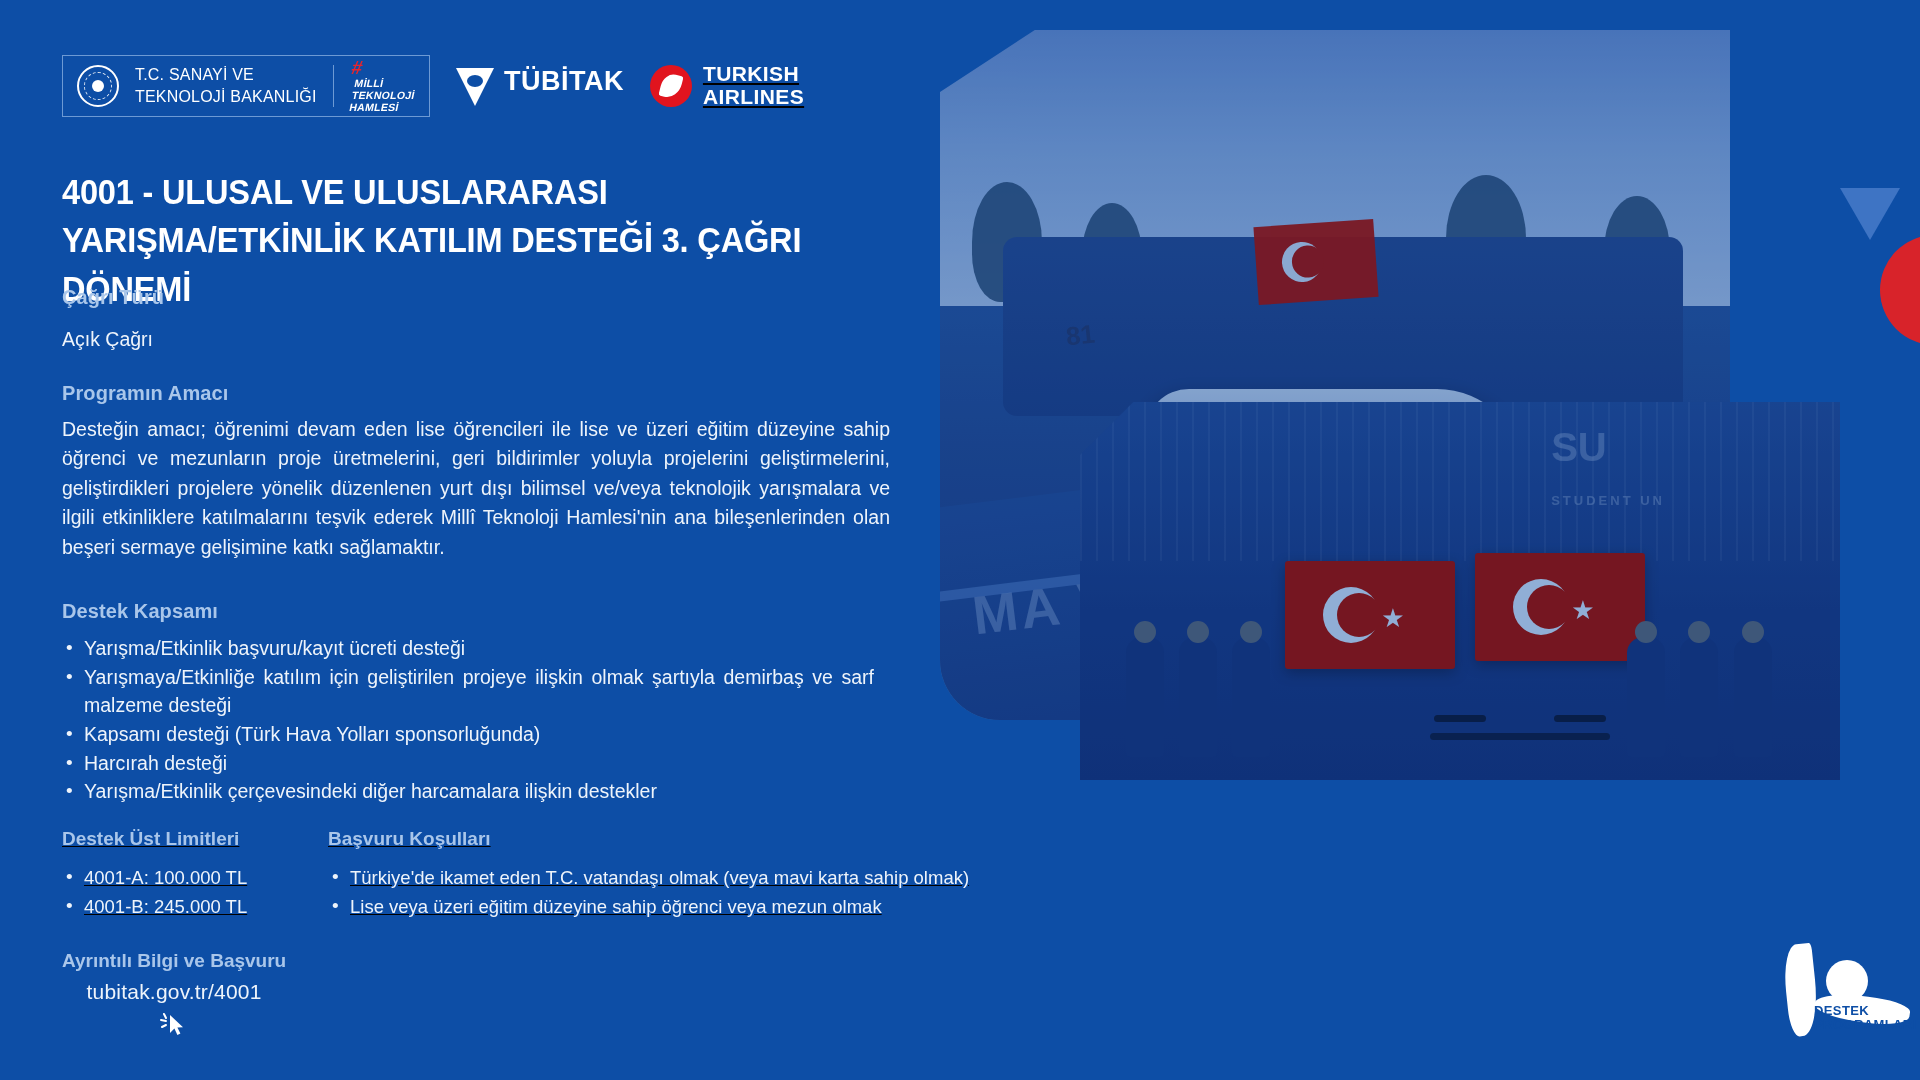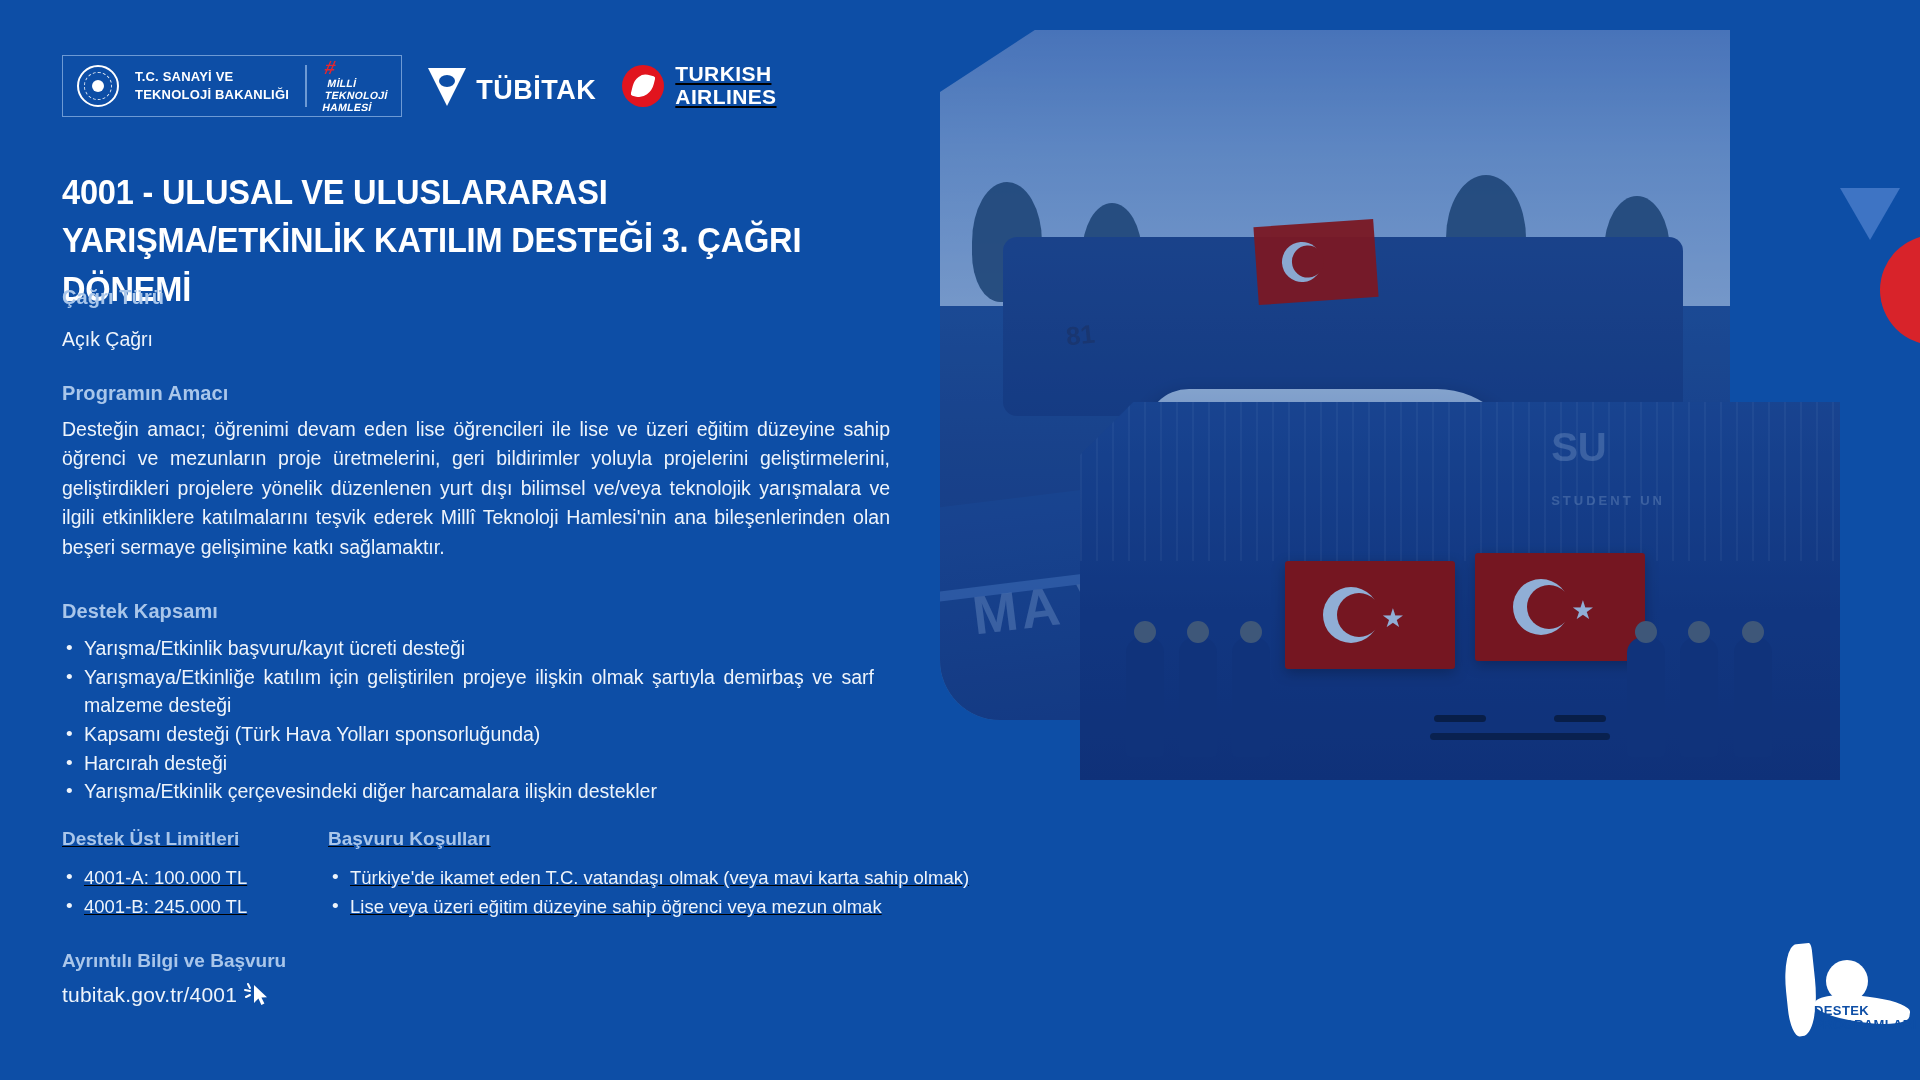--- a/index.html
+++ b/index.html
@@ -186,32 +186,32 @@
   }
   .gov-seal::before {
     content:""; position:absolute; inset:5px; border-radius:50%;
     border:1.5px dashed rgba(255,255,255,.85);
   }
   .gov-seal::after {
     content:""; position:absolute; inset:13px; border-radius:50%;
     background:#fff;
   }
   .gov-text {
-    color:#fff; font-size:13px; font-weight:bold; line-height:1.35;
+    color:#fff; font-size:16px; font-weight:normal; line-height:1.35;
     letter-spacing:.2px; white-space:nowrap;
   }
   .gov-div { width:1.5px; height:42px; background:#6d9ad4; }
   .mth { position:relative; padding-left:2px; }
   .mth .hash { color:#e8252c; font-size:19px; font-weight:bold; line-height:1;
                transform:skewX(-12deg); display:block; margin-bottom:1px;}
   .mth .lines {
     color:#fff; font-size:10.5px; font-weight:bold; line-height:1.12;
     transform:skewX(-12deg); letter-spacing:.3px;
   }
-  .tubitak { display:flex; align-items:flex-end; gap:10px; }
+  .tubitak { display:flex; align-items:flex-start; gap:10px; }
   .tb-mark {
     width:38px; height:40px; position:relative; flex:none;
   }
   .tb-mark .tri {
     position:absolute; left:0; top:2px;
     width:0; height:0;
     border-left:19px solid transparent;
     border-right:19px solid transparent;
     border-top:38px solid #fff;
   }
@@ -270,21 +270,21 @@
   }
 
   .two-col { position:absolute; left:62px; top:828px; display:flex; gap:38px;text-decoration:underline; }
   .col-a { width:228px; }
   .col-b { width:760px; }
   .col-head { color:#a9c6ea; font-size:19px; font-weight:bold; margin-bottom:14px; }
   .col-a ul.bullets li, .col-b ul.bullets li { font-size:18.5px; line-height:1.5; }
 
   .footer { position:absolute; left:62px; top:950px; }
   .footer .fhead { color:#a9c6ea; font-size:19px; font-weight:bold; margin-bottom:8px; }
-  .footer .url-row { display:flex; align-items:center; gap:6px; }
+  .footer .url-row { display:flex; align-items:center; gap:6px;flex-direction:column; }
   .footer .url { color:#eef4fb; font-size:21px; letter-spacing:.2px; }
 
   .cursor-icon { position:relative; width:30px; height:30px; display:inline-block; }
   .cursor-icon svg { position:absolute; left:0; top:0; }
 
   
   .dp-logo { position:absolute; left:1778px; top:938px; width:140px; height:112px; }
   .dp-logo .swoosh1 {
     position:absolute; left:8px; top:6px; width:30px; height:92px;
     background:#fff;

